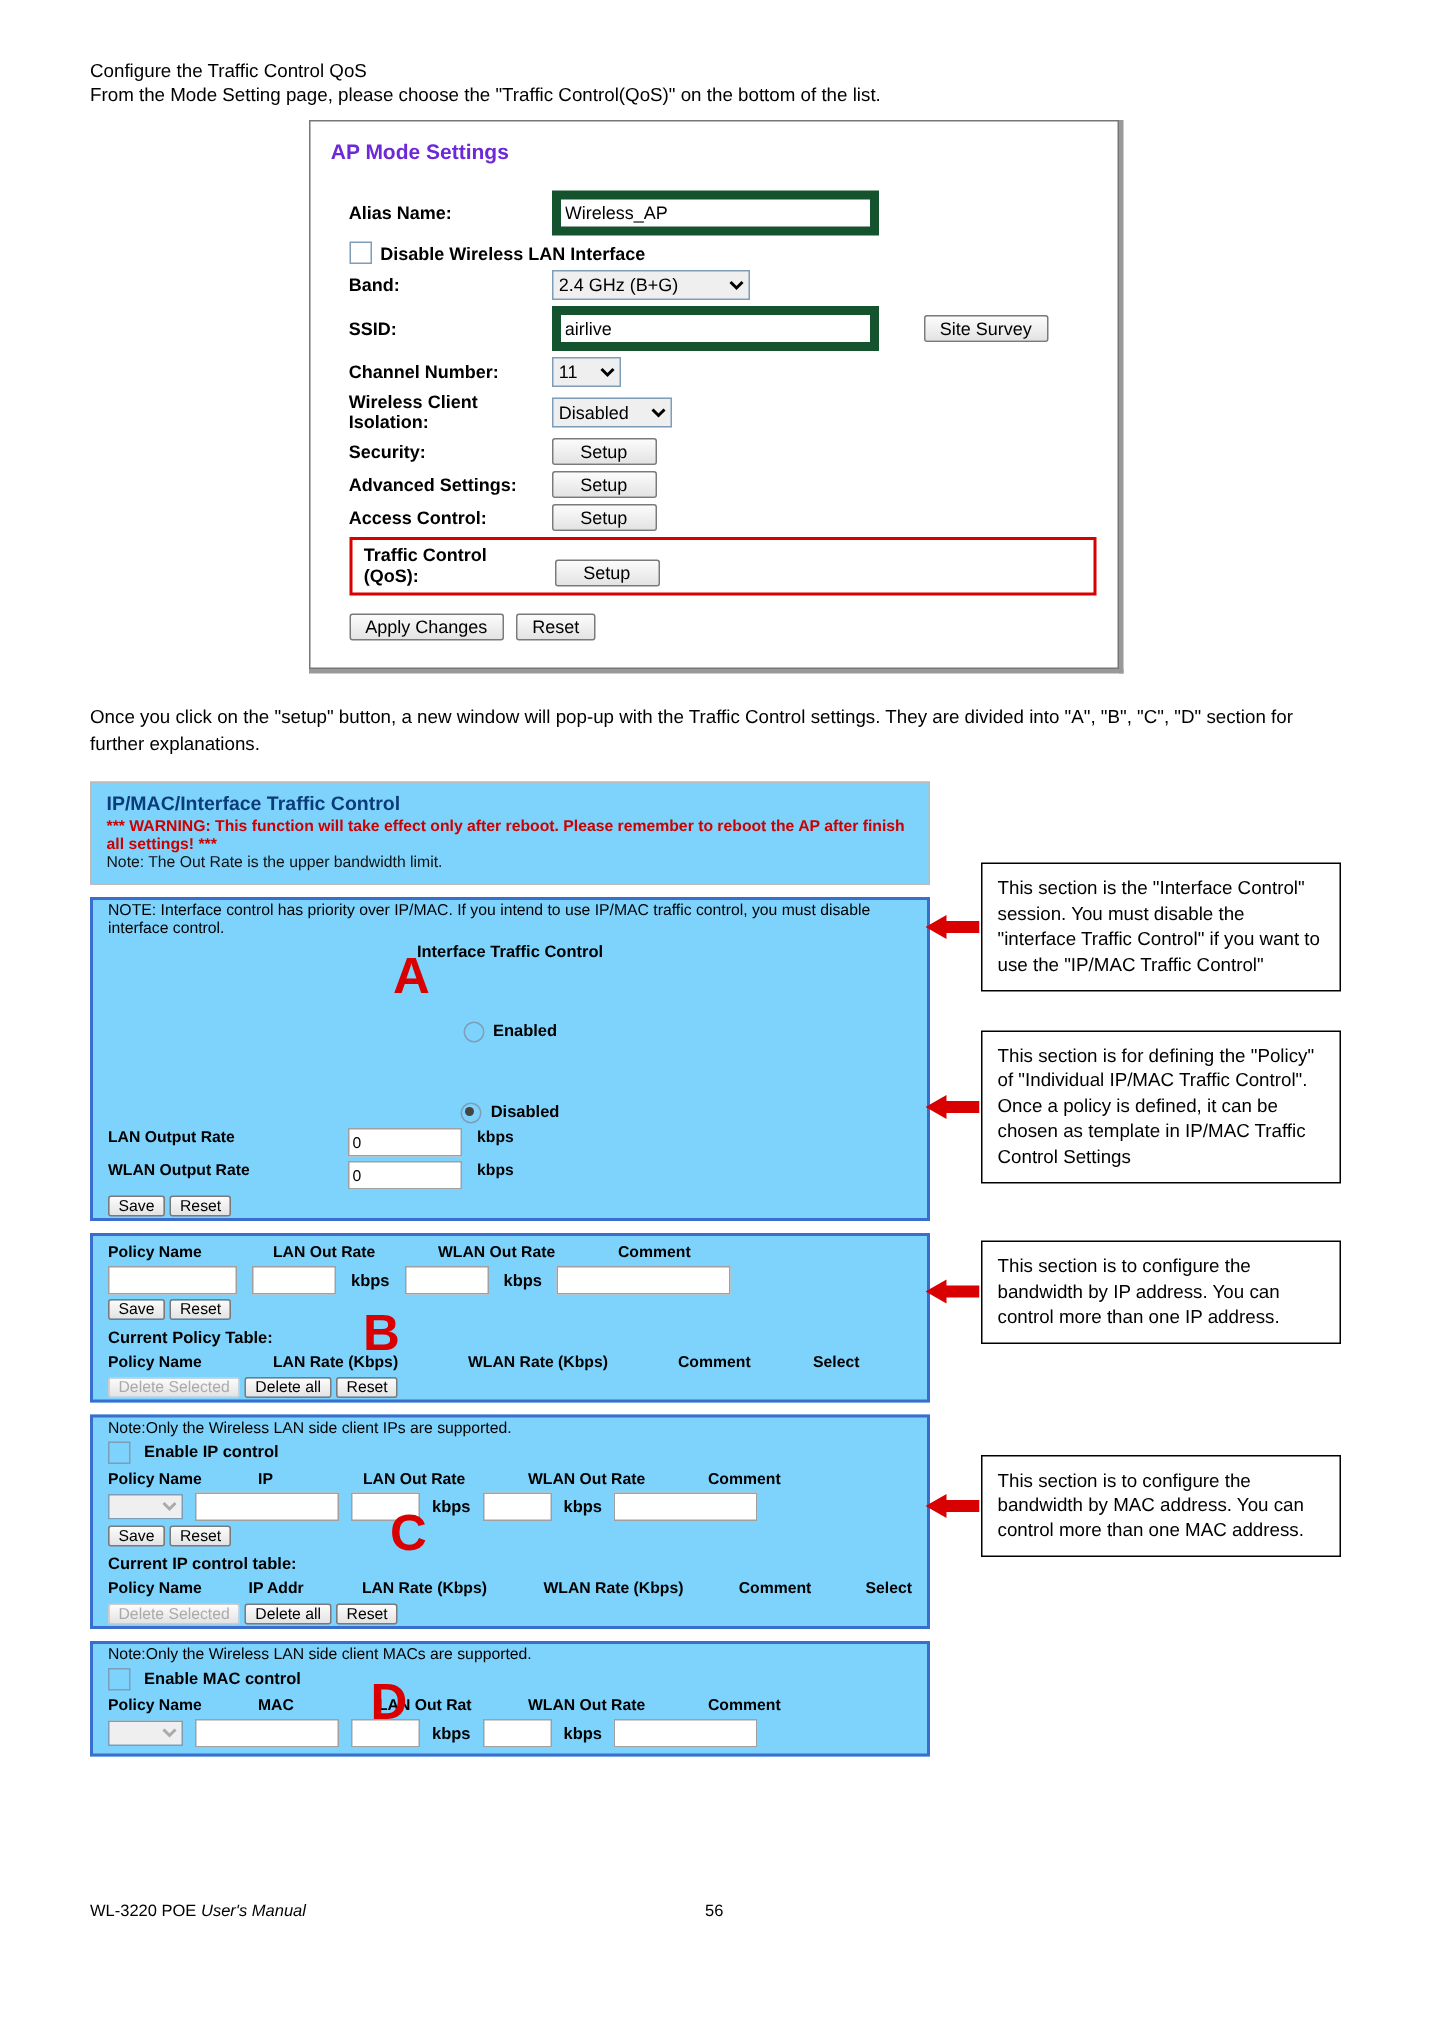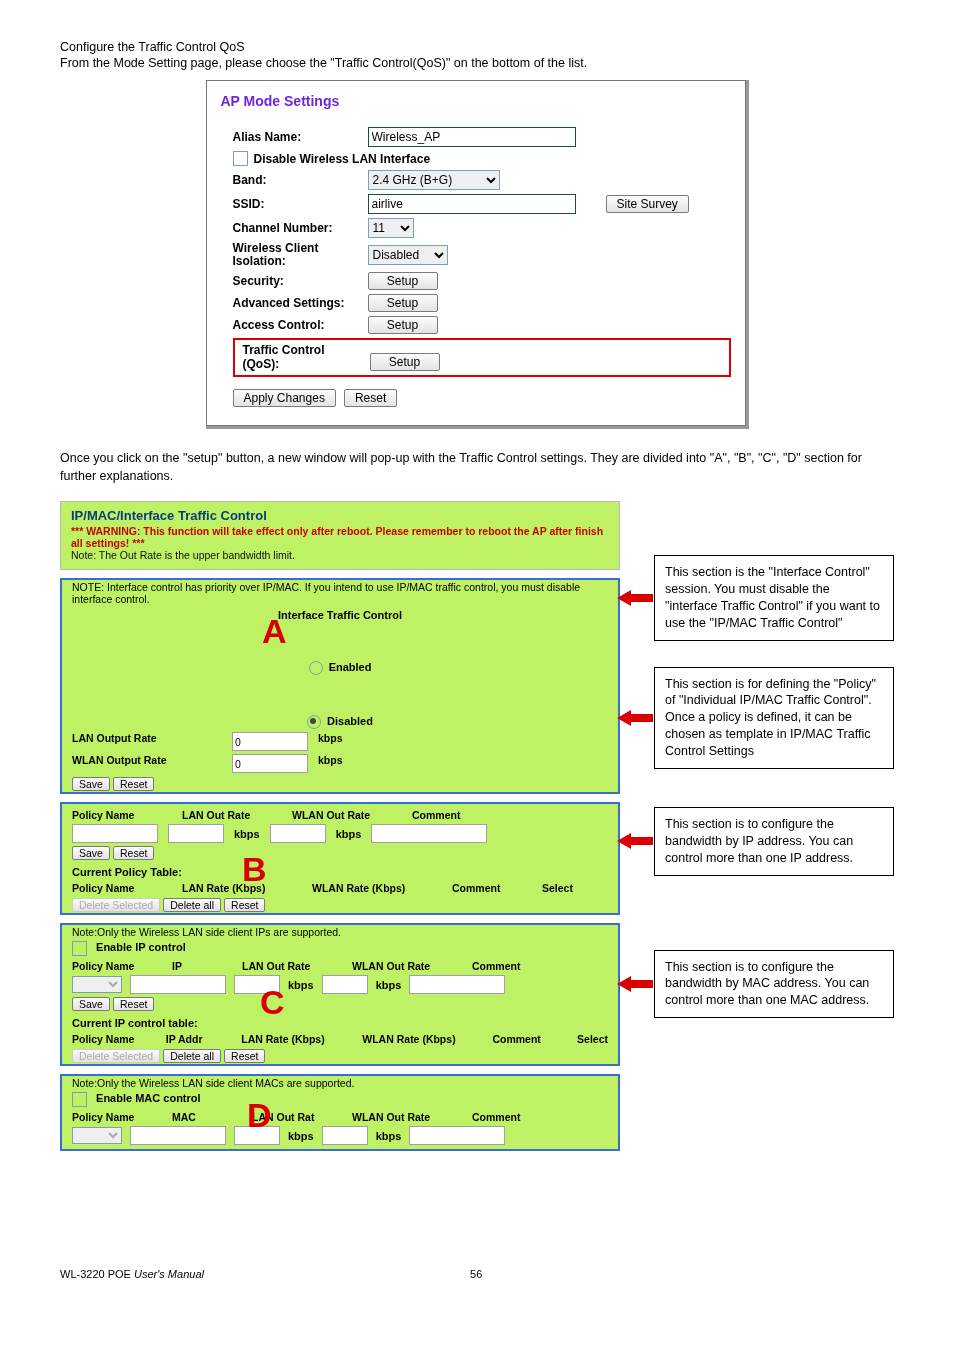--- a/index.html
+++ b/index.html
@@ -39,41 +39,41 @@
     font-size: 14px;
     padding: 4px 0 14px 0;
   }
   .panel1-body {
     padding-left: 12px;
     font-size: 12px;
   }
   .row1 { display: flex; align-items: center; margin: 4px 0; }
   .lbl1 { width: 135px; font-weight: bold; }
   .txtinput {
-    border: 1px solid #14532d; height: 18px; padding: 0 3px; font-size: 12px;
+    border: 6px solid #14532d; height: 18px; padding: 0 3px; font-size: 12px;
   }
   .sel {
     border: 1px solid #7e9db9; height: 20px; font-size: 12px;
   }
   .btn {
     border: 1px solid #7a7a7a;
     background: linear-gradient(#fcfcfc,#e3e3e3);
     padding: 1px 10px;
     font-size: 12px;
     border-radius: 2px;
   }
   .cb { width: 13px; height: 13px; border: 1px solid #7e9db9; display:inline-block; vertical-align:middle; margin-right:6px; }
   .redbox { border: 2px solid #d80000; padding: 4px 8px; }
   
   .desc2 { margin: 18px 0 12px 0; font-size: 12.5px; line-height: 1.45; }
   .layout2 { display:flex; align-items:flex-start; }
   .panel2 { width: 560px; }
   .box2 {
     margin: 4px 0 8px 0;
-    background:#bef264;
+    background:#7dd3fc;
   }
   .box2-inner { padding: 1px 10px; font-size: 11px; }
   .hdr2 {
     color: #0a3c7a; font-weight: bold; font-size: 13px; padding: 6px 10px 2px 10px;
   }
   .warn2 {
     color: #c00; font-weight: bold; font-size: 10.5px; padding: 0 10px;
   }
   .note2 { font-size: 10.5px; padding: 0 10px 8px 10px; color:#111; }
   .bluebox { border: 2px solid #3a6ece; }

